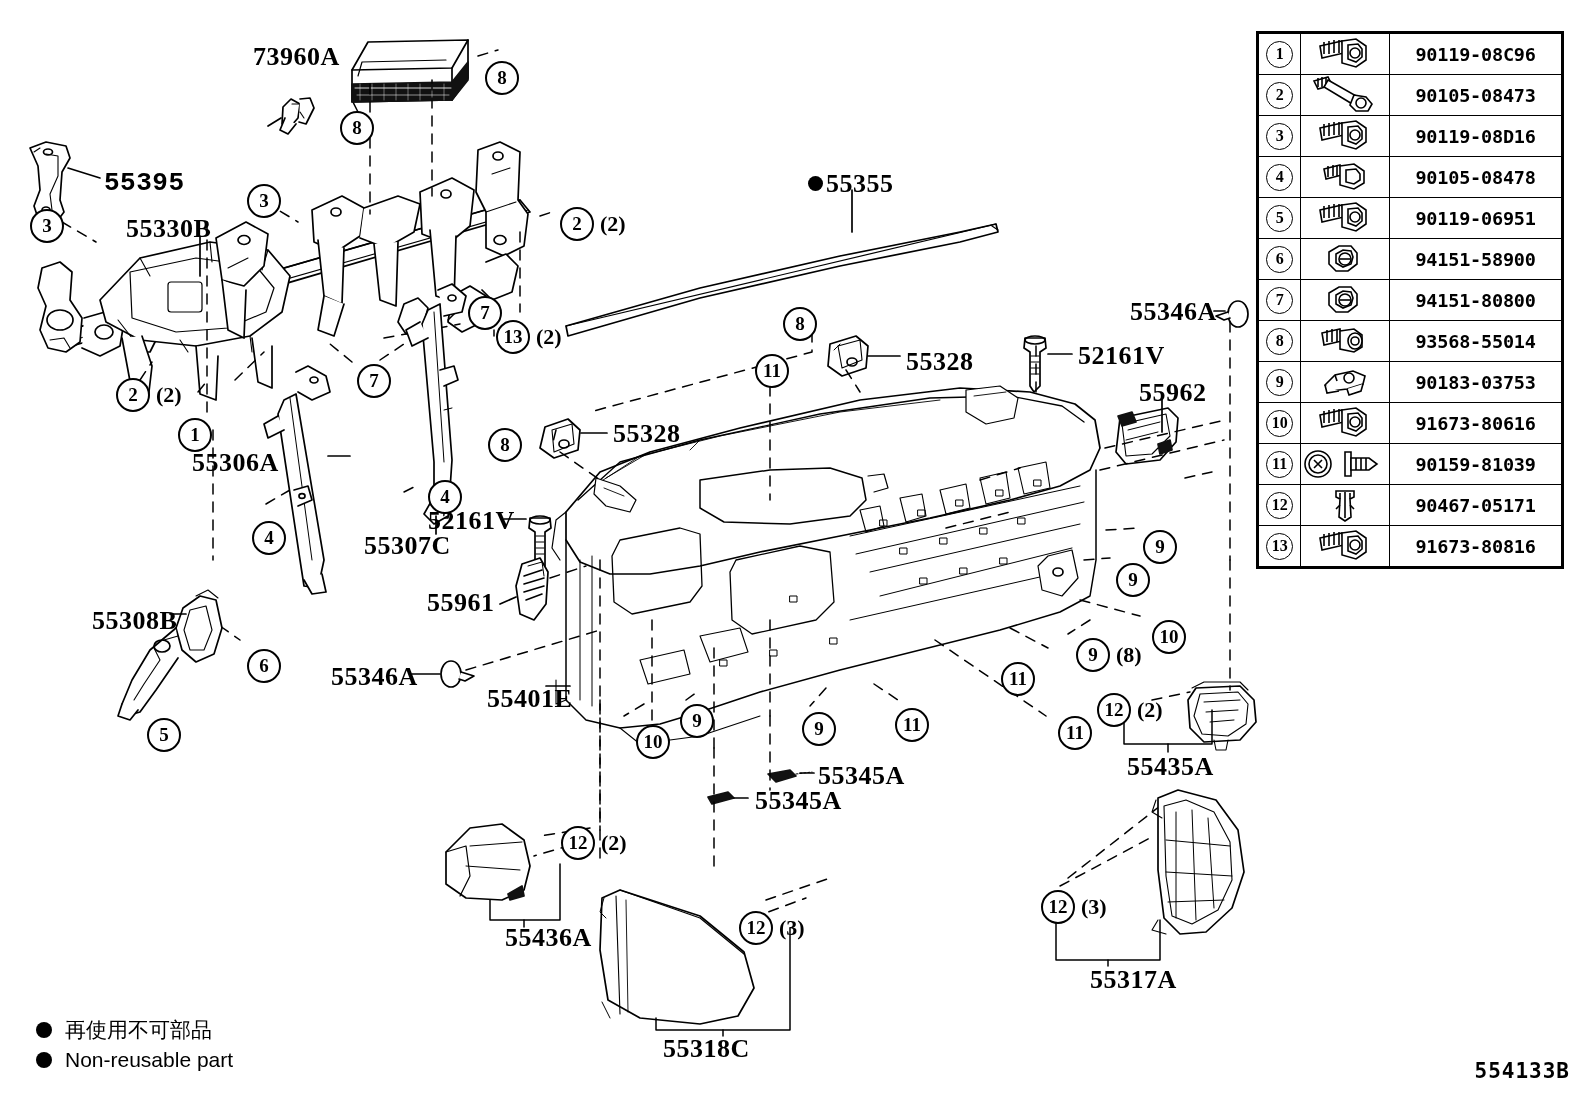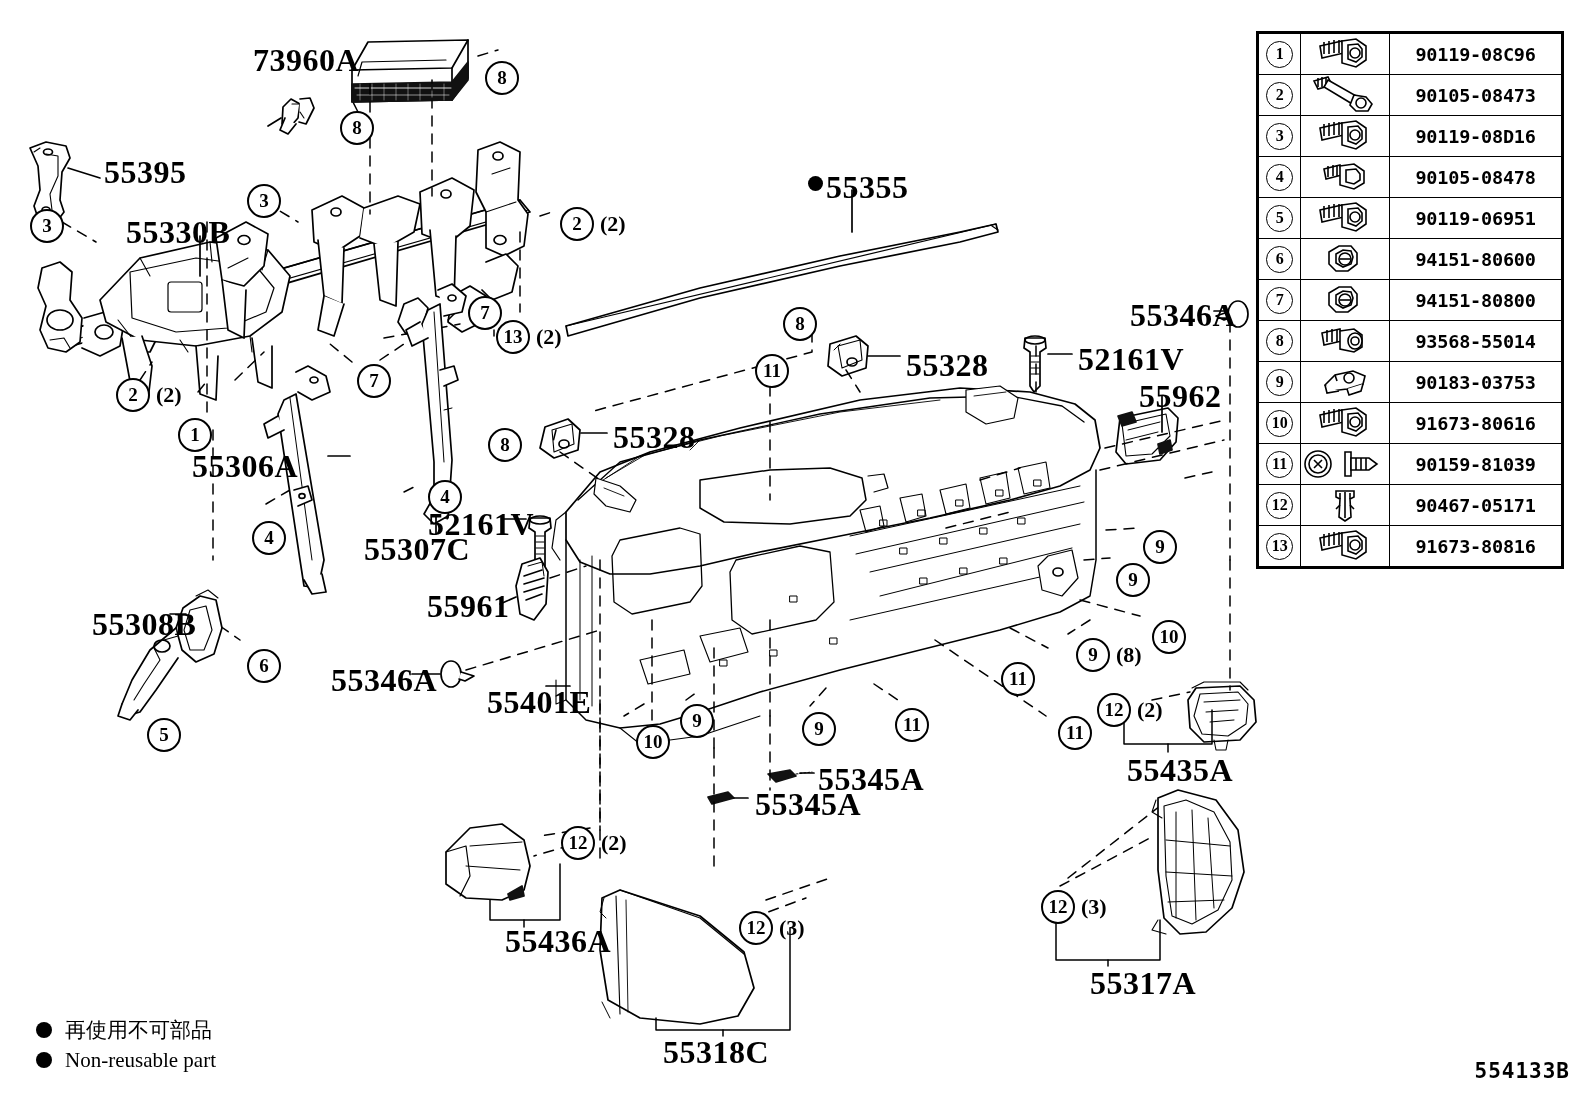--- a/index.html
+++ b/index.html
@@ -20,21 +20,21 @@
     position: absolute;
     left: 0; top: 0;
     width: 1592px;
     height: 1099px;
     pointer-events: none;
   }
   
   .plabel {
     position: absolute;
     font-family: "Liberation Serif", "DejaVu Serif", serif;
-    font-size: 32px;
+    font-size: 26px;
     font-weight: 700;
     letter-spacing: 0.5px;
     color: #000;
     white-space: nowrap;
     line-height: 1;
   }
   .reftext {
     position: absolute;
     font-family: "DejaVu Sans Mono", "Liberation Mono", monospace;
     font-size: 22px;
@@ -93,21 +93,21 @@
     margin-right: 13px;
     flex: none;
   }
   .legtext-jp {
     font-family: "DejaVu Sans", sans-serif;
     font-size: 21px;
     color: #000;
     white-space: nowrap;
   }
   .legtext-en {
-    font-family: Liberation Serif, serif;
+    font-family: Liberation Sans, sans-serif;
     font-size: 21px;
     color: #000;
     white-space: nowrap;
   }
   #figid {
     position: absolute;
     right: 22px;
     bottom: 16px;
     font-family: "DejaVu Sans Mono", "Liberation Mono", monospace;
     font-size: 21px;
@@ -548,21 +548,21 @@
         <path d="M600 700 L600 830"></path>
         <path d="M714 748 L714 870"></path>
         <path d="M770 716 L770 790"></path>
         <path d="M1230 560 L1230 690"></path>
       </g>
 
     </g>
   </svg>
 
   <div class="plabel" style="left:253px; top:44px;">73960A</div>
-  <div class="plabel" style="left:104px; top:156px;">55395</div>
+  <div class="plabel" style="left:104px; top:170px;font-family:Liberation Mono, monospace;">55395</div>
   <div class="plabel" style="left:126px; top:216px;">55330B</div>
 
   <div class="nonreuse-dot" style="left:808px; top:176px;"></div>
   <div class="plabel" style="left:826px; top:171px;">55355</div>
 
   <div class="plabel" style="left:192px; top:450px;">55306A</div>
   <div class="plabel" style="left:364px; top:533px;">55307C</div>
   <div class="plabel" style="left:428px; top:508px;">52161V</div>
   <div class="plabel" style="left:92px;  top:608px;">55308B</div>
   <div class="plabel" style="left:427px; top:590px;">55961</div>
@@ -716,21 +716,21 @@
             <td class="col-icon">
               <svg class="ficon" width="42" height="34" viewBox="0 0 42 34">
                 <g fill="#fff" stroke="#000" stroke-width="1.6">
                   <path d="M5 10 L15 4 L27 4 L33 11 L33 22 L24 29 L12 29 L5 22 Z"></path>
                   <path d="M12 12 L19 8 L27 9 L29 15 L27 22 L19 25 L12 21 Z"></path>
                   <circle cx="21" cy="17" r="6"></circle>
                   <path d="M16 17 h10"></path>
                 </g>
               </svg>
             </td>
-            <td class="col-pn">94151-80600</td>
+            <td class="col-pn">94151-58900</td>
           </tr>
           <tr>
             <td class="col-num"><span class="tnum">7</span></td>
             <td class="col-icon">
               <svg class="ficon" width="42" height="34" viewBox="0 0 42 34">
                 <g fill="#fff" stroke="#000" stroke-width="1.6">
                   <path d="M5 10 L15 4 L27 4 L33 11 L33 22 L24 29 L12 29 L5 22 Z"></path>
                   <path d="M12 12 L19 8 L27 9 L29 15 L27 22 L19 25 L12 21 Z"></path>
                   <circle cx="21" cy="17" r="6"></circle>
                   <path d="M16 17 h10"></path>

